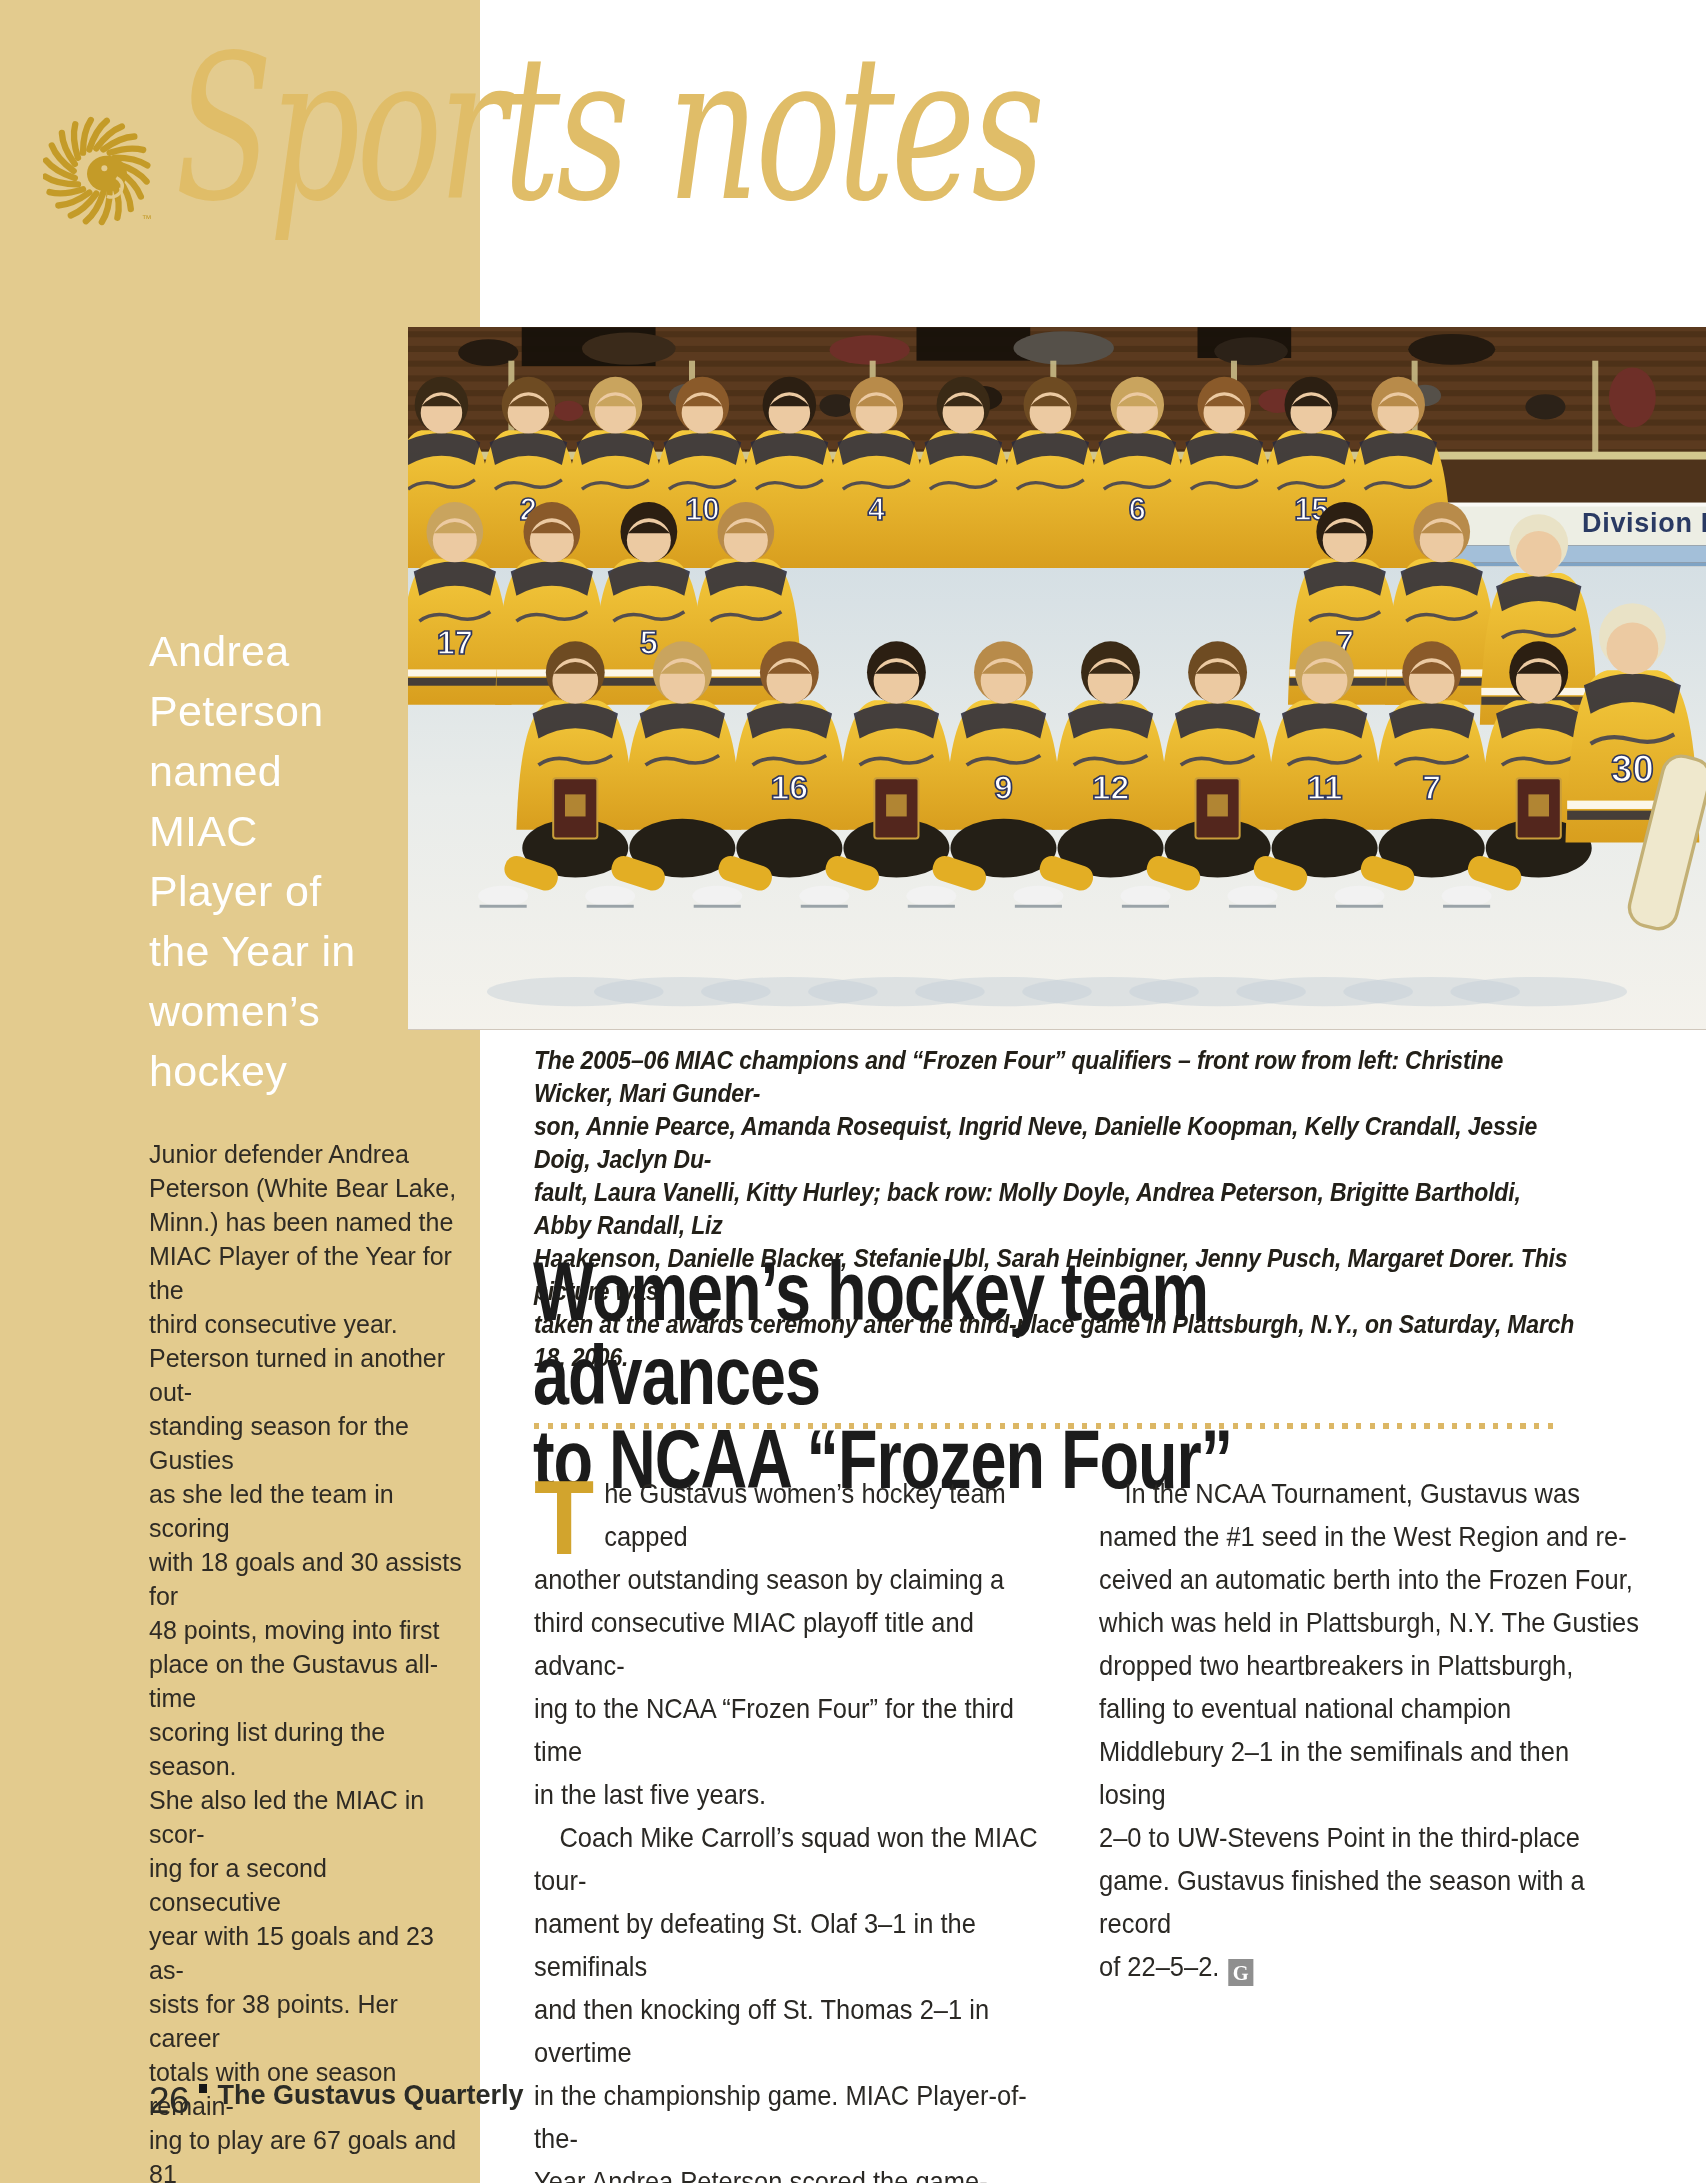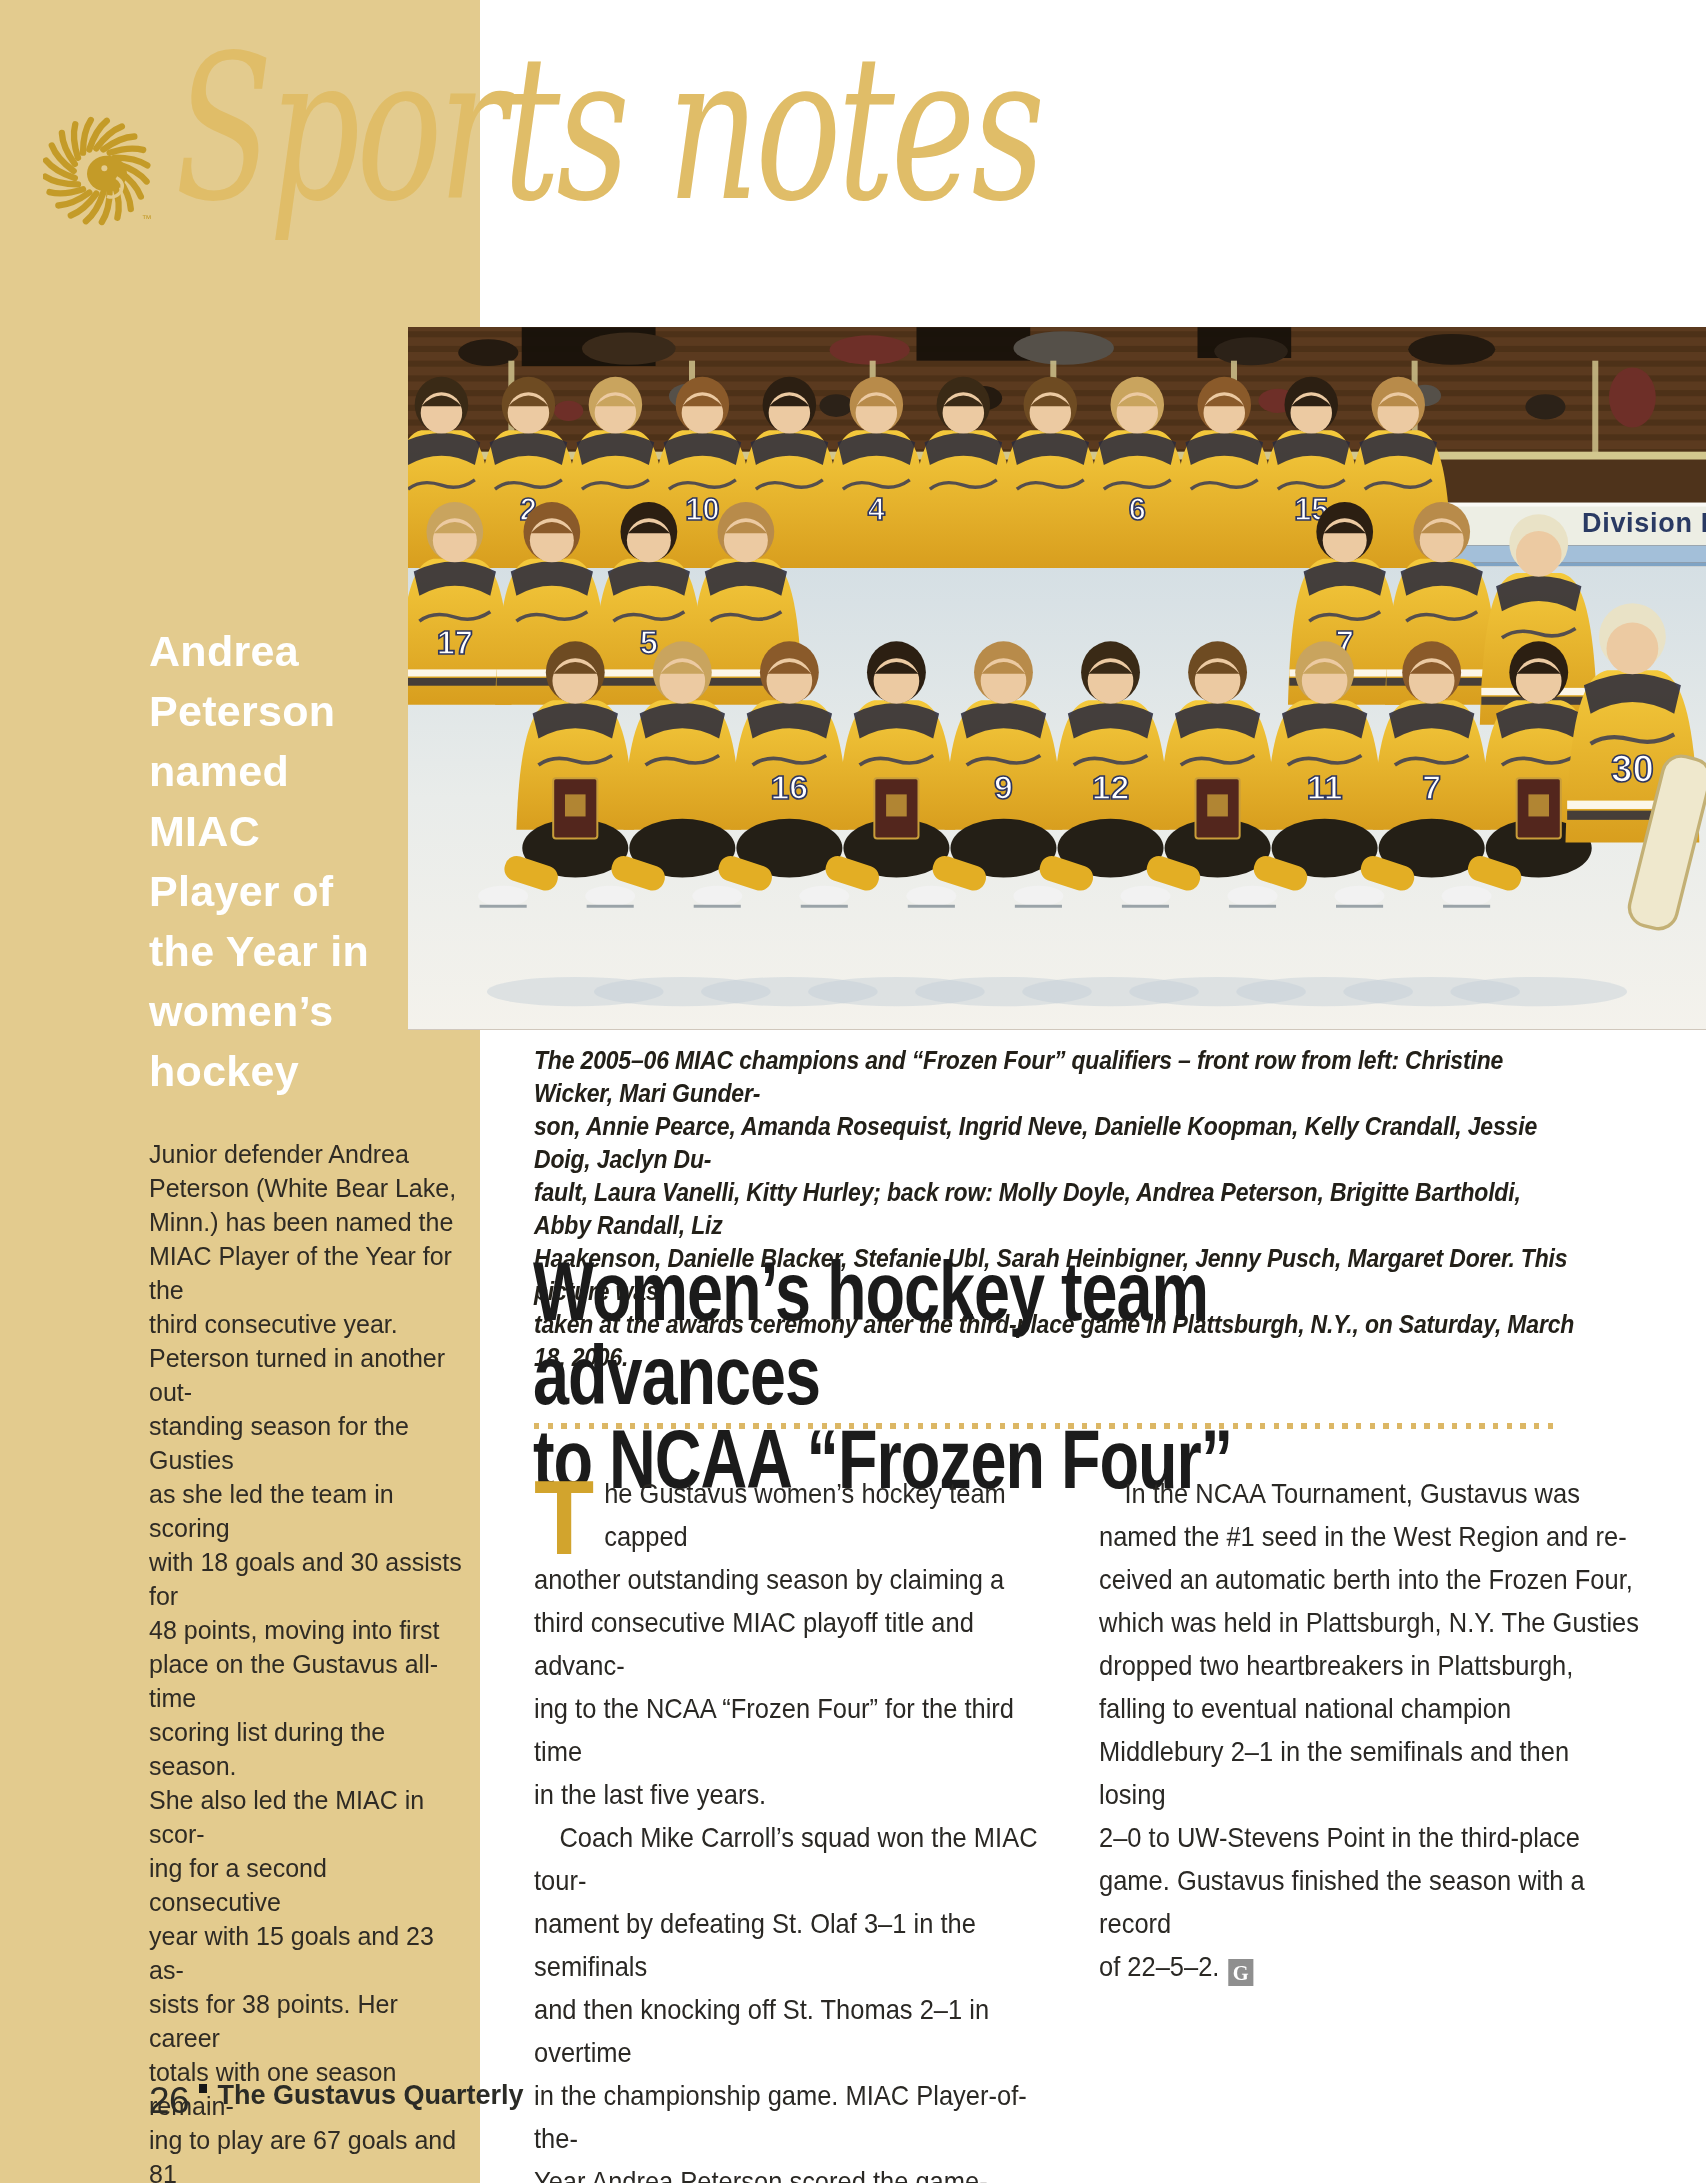--- a/index.html
+++ b/index.html
@@ -5,21 +5,21 @@
   html,body{margin:0;padding:0;}
   body{width:1706px;height:2183px;position:relative;background:#ffffff;
        font-family:"Liberation Sans",sans-serif;overflow:hidden;}
   .abs{position:absolute;}
   #tan-col{left:0;top:0;width:480px;height:2183px;background:#e3cb8e;}
   #masthead-title{left:175px;top:28px;font-family:"DejaVu Serif",serif;font-style:italic;
        font-size:201px;line-height:201px;color:#e0bd68;transform:scaleX(.71);
        transform-origin:0 0;letter-spacing:-5.4px;white-space:nowrap;}
   #lion{left:43px;top:115px;width:112px;height:112px;}
   #sidebar-heading{left:149px;top:621px;width:301px;font-size:43px;line-height:60px;
-       font-weight:bold;color:#ffffff;white-space:pre-line;letter-spacing:0.3px;}
+       font-weight:normal;color:#ffffff;white-space:pre-line;letter-spacing:0.3px;}
   #sidebar-body{left:149px;top:1137px;width:314px;font-size:25px;line-height:34px;
        color:#2f2b24;white-space:pre-line;}
   .endmark{display:inline-block;width:27px;height:27px;background:#8f8f8f;color:#fff;
        font-family:"Liberation Serif",serif;font-weight:bold;font-size:22px;line-height:27px;
        text-align:center;vertical-align:-4px;margin-left:9.4px;}
   #photo{left:408px;top:327px;width:1298px;height:703px;overflow:hidden;background:#5b3a1f;}
   #division-sign{position:absolute;left:1174px;top:181px;font-size:27px;font-weight:bold;
        color:#2a3a63;letter-spacing:0.7px;white-space:nowrap;}
   #caption{left:534px;top:1044px;width:1137px;font-size:25px;line-height:33px;
        font-weight:bold;font-style:italic;color:#232019;white-space:pre-line;

